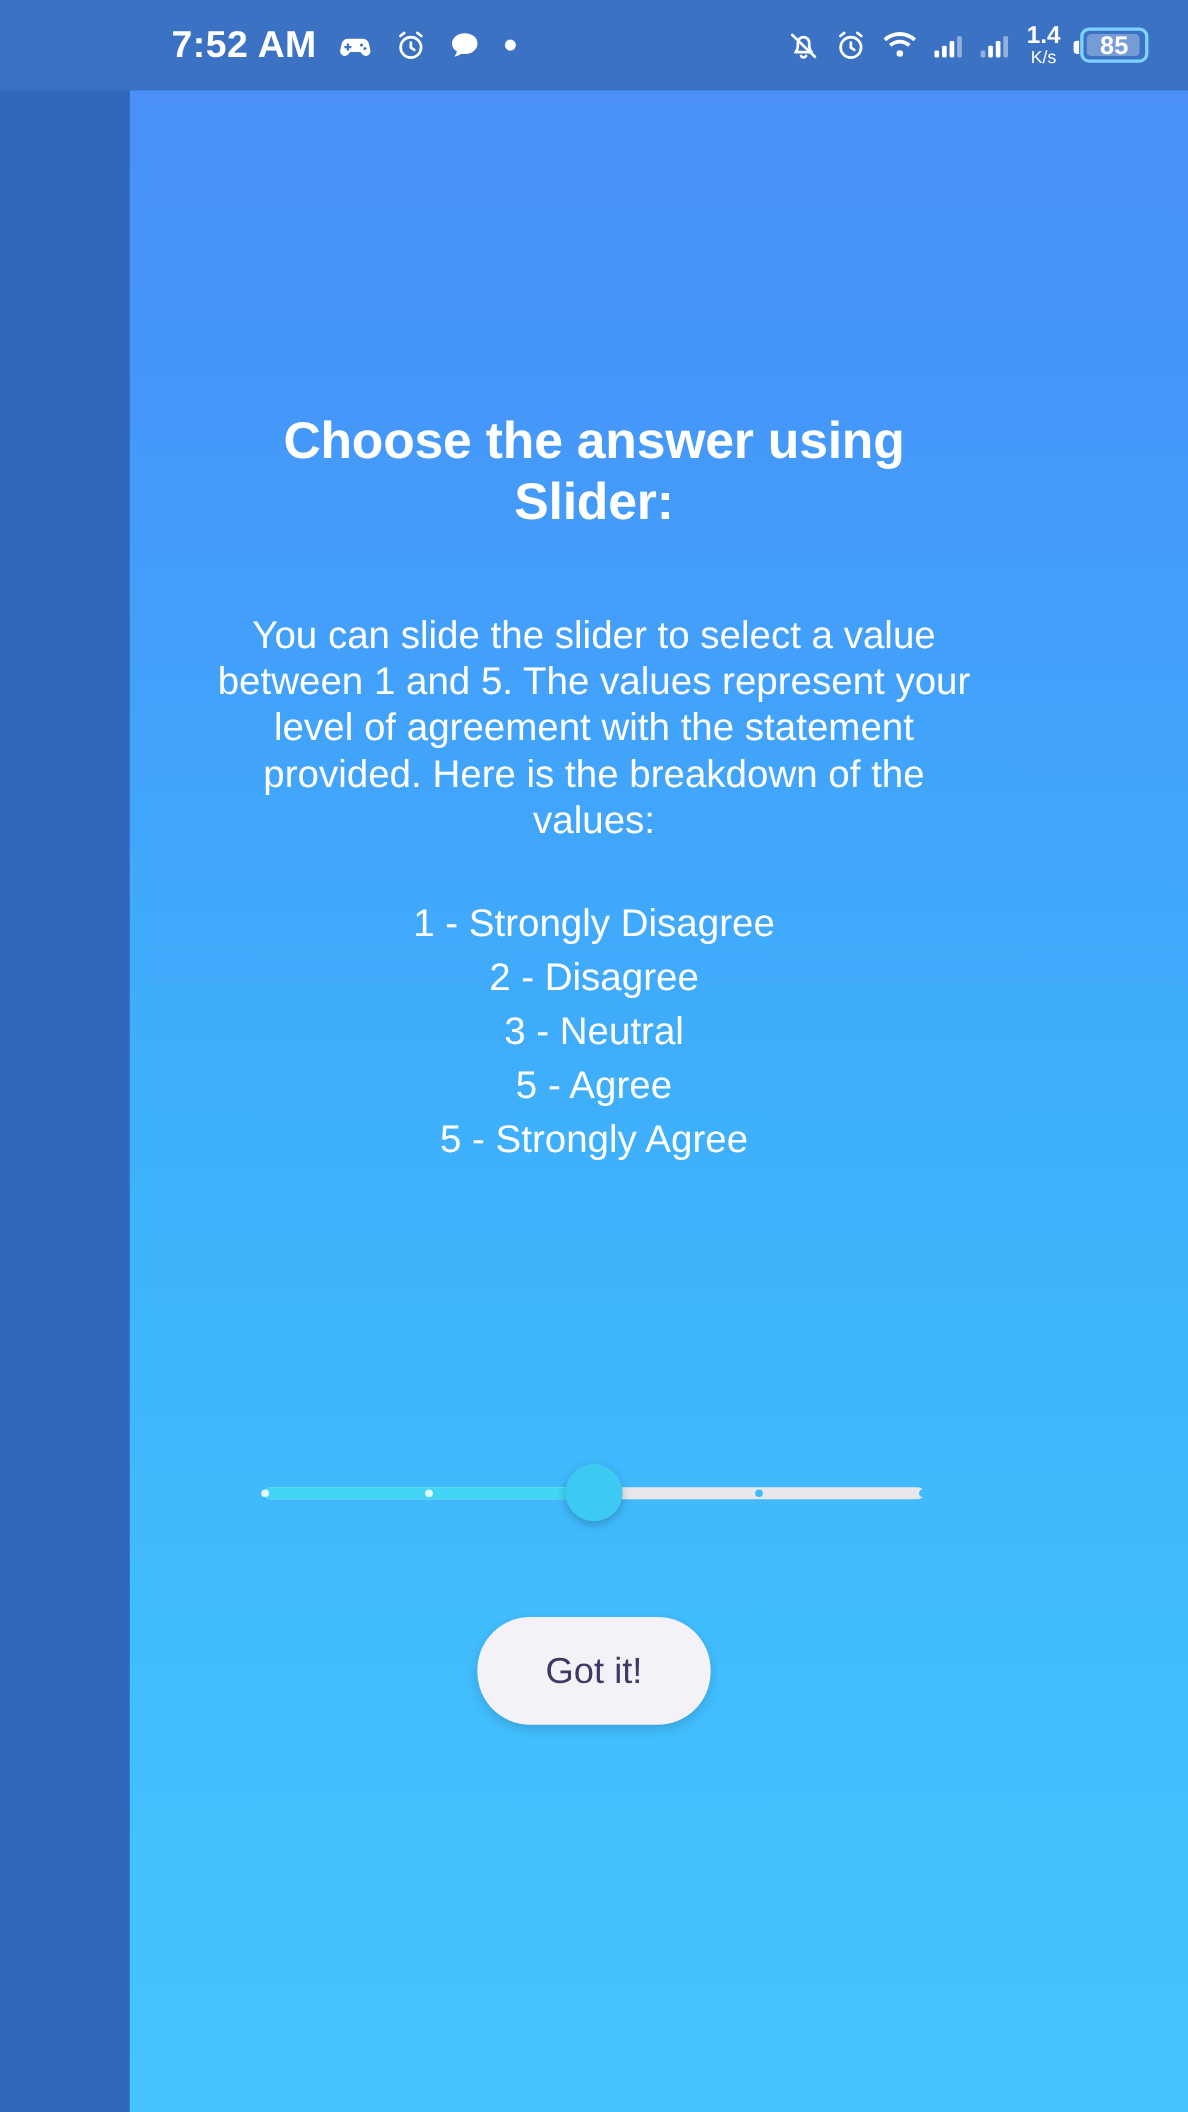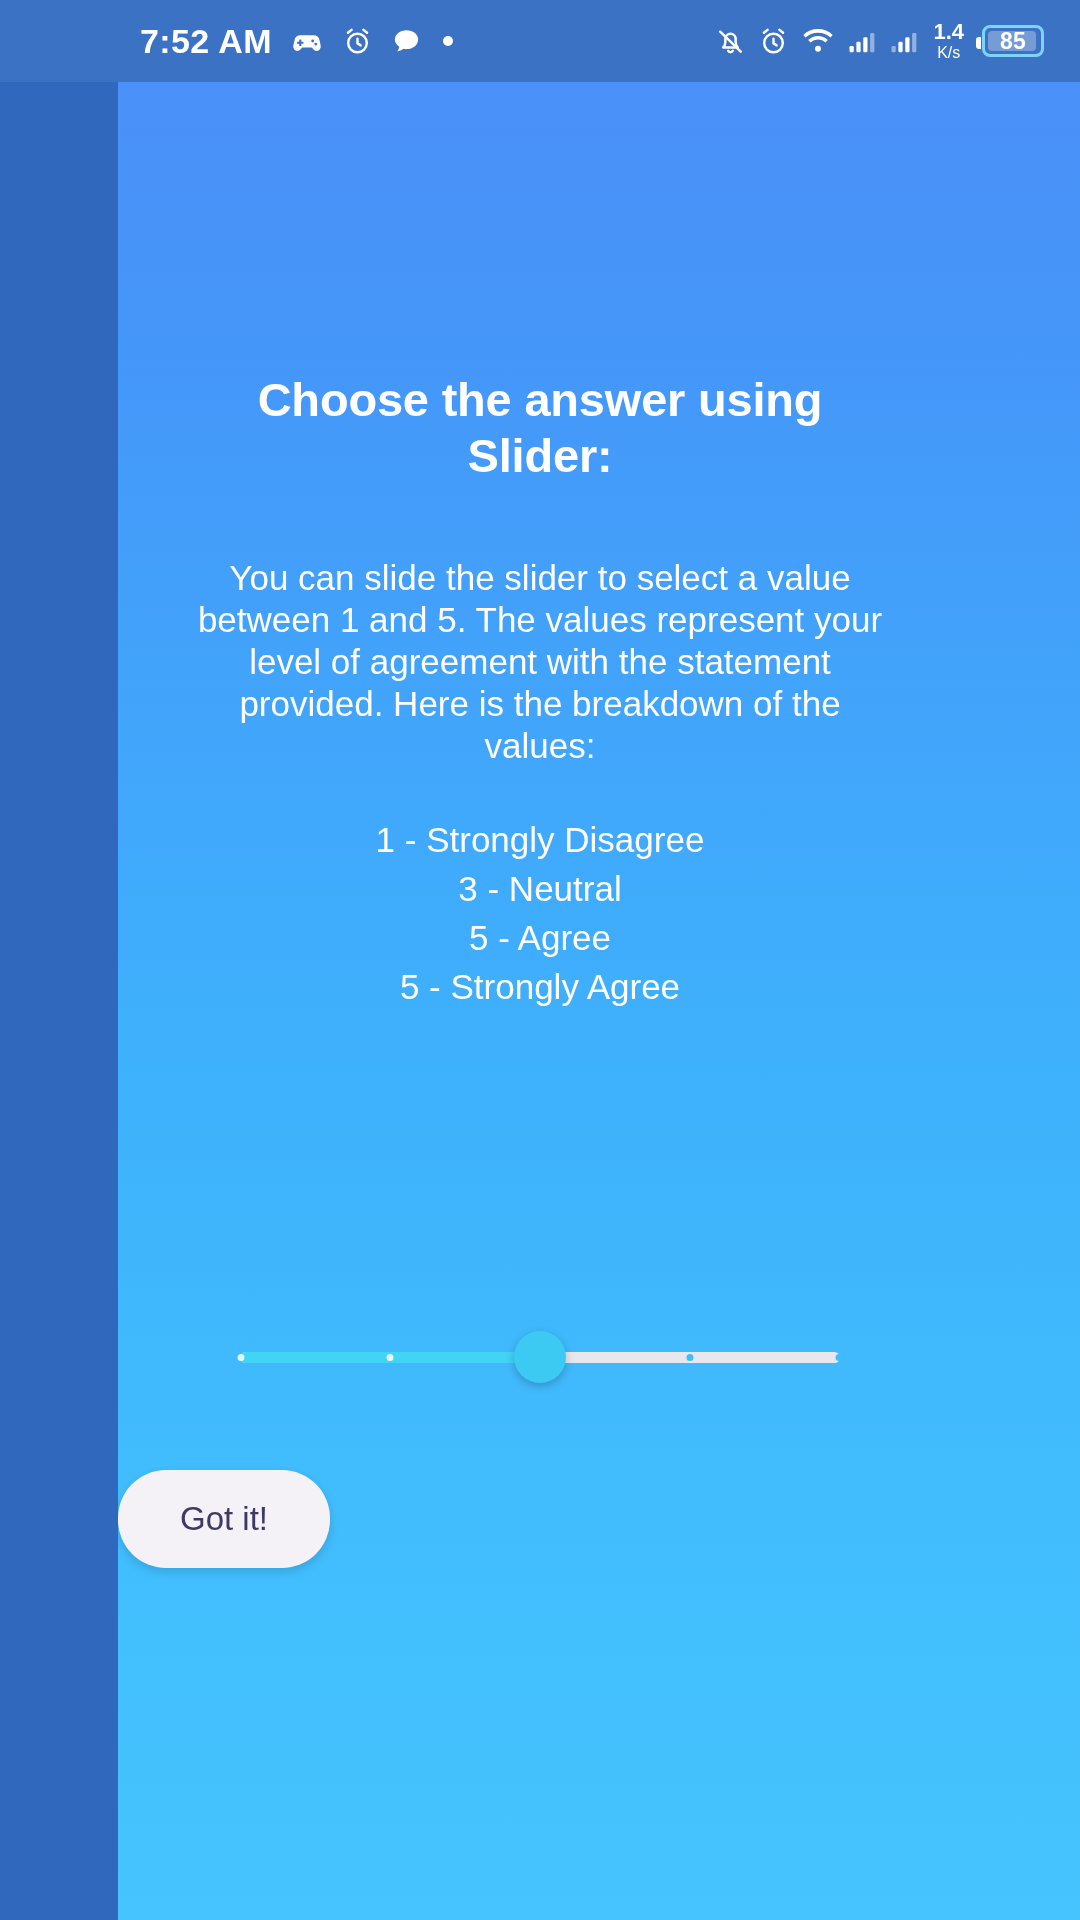--- a/index.html
+++ b/index.html
@@ -40,20 +40,21 @@
     display: flex;
     align-items: center;
     gap: 18px;
   }
   #status-clock {
     color: #ffffff;
     font-size: 34px;
     font-weight: bold;
     letter-spacing: 0.4px;
     white-space: nowrap;
+    margin-left: 16px;
   }
   #status-right {
     margin-left: auto;
     display: flex;
     align-items: center;
     gap: 12px;
   }
   .sb-icon {
     display: inline-flex;
     align-items: center;
@@ -223,21 +224,21 @@
     box-shadow: 0 3px 9px rgba(0,0,0,0.22);
   }
 
   
   #button-wrap {
     position: absolute;
     left: 0;
     top: 1388px;
     width: 844px;
     display: flex;
-    justify-content: flex-start;
+    justify-content: center;
   }
   #got-it-button {
     background: #f4f2f7;
     color: #3e3a66;
     font-family: "Liberation Sans", sans-serif;
     font-size: 33px;
     border: none;
     border-radius: 48px;
     padding: 30px 62px;
     box-shadow: 0 4px 10px rgba(0,0,0,0.14);
@@ -337,20 +338,21 @@
 
   <div id="card">
     <div id="content">
 
       <h1 id="title">Choose the answer using Slider:</h1>
 
       <p id="description">You can slide the slider to select a value between 1 and 5. The values represent your level of agreement with the statement provided. Here is the breakdown of the values:</p>
 
       <ul id="scale-list">
         <li>1 - Strongly Disagree</li>
+        <li>2 - Disagree</li>
         <li>3 - Neutral</li>
         <li>5 - Agree</li>
         <li>5 - Strongly Agree</li>
       </ul>
     </div>
 
     <div id="slider-wrap">
       <div id="slider">
         <div class="track"></div>
         <div class="track-active"></div>

